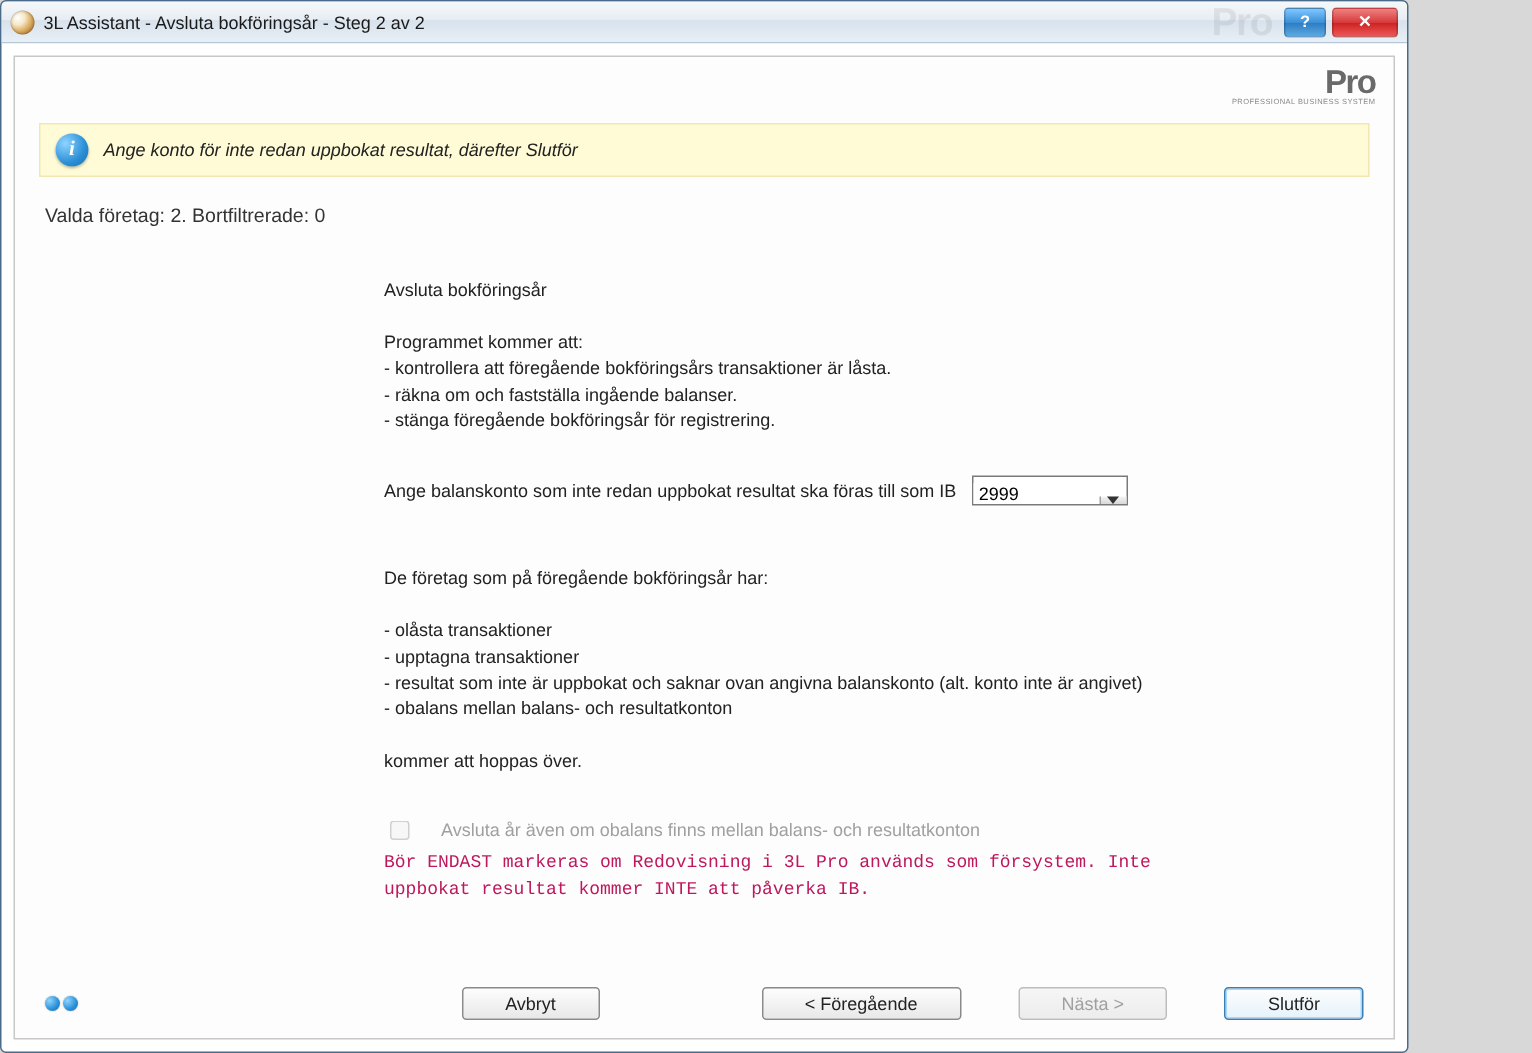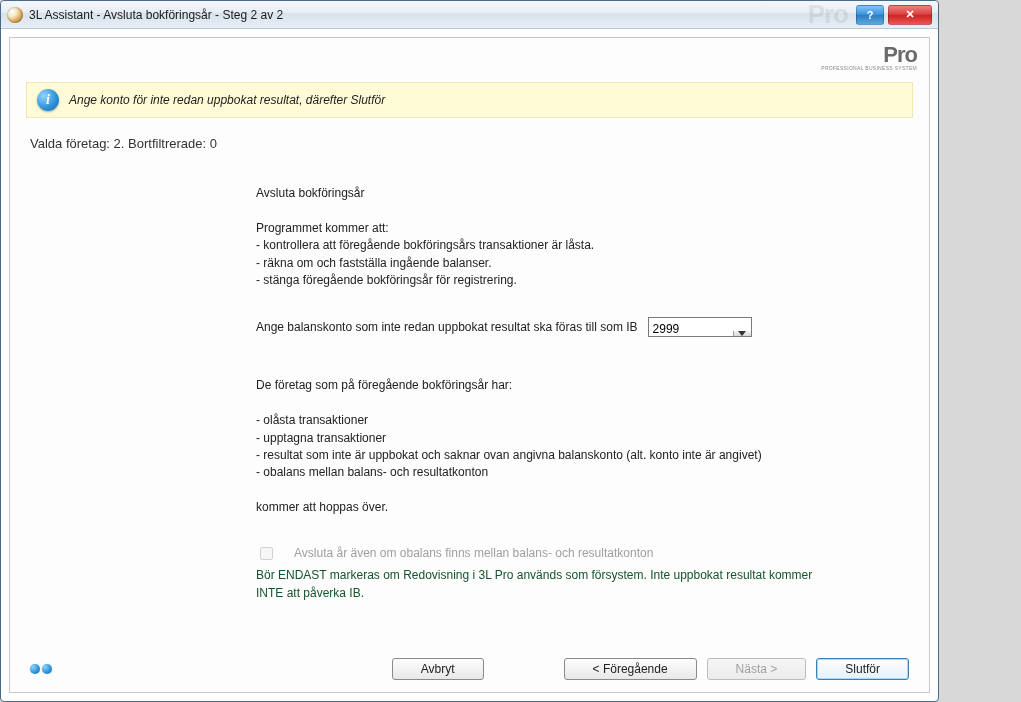--- a/index.html
+++ b/index.html
@@ -162,23 +162,24 @@
   .check-row {
     display: flex; align-items: center; gap: 18px;
     margin-top: 24px;
     color: #a0a0a0;
   }
   .check-row input[type=checkbox] {
     width: 13px; height: 13px;
     accent-color: #888;
   }
   .check-note {
-    color: #14532d;
+    color: #be185d;
     margin-top: 4px;
     max-width: 560px;
+    font-family: Liberation Mono, monospace;
   }
   
   .footer {
     margin-top: auto;
     display: flex; align-items: center;
     padding: 6px 4px 2px 4px;
   }
   .footer-left {
     display: flex; gap: 2px;
   }
@@ -194,20 +195,21 @@
   }
   .btn {
     min-width: 78px; height: 22px;
     padding: 0 28px;
     border: 1px solid #8a8a8a;
     border-radius: 3px;
     background: linear-gradient(to bottom, #fdfdfd, #e8e8e8);
     font-size: 12px; font-family: inherit;
     cursor: pointer;
     color: #222;
+    margin-left: 28px;
   }
   .btn:disabled {
     color: #a0a0a0;
     cursor: default;
     background: linear-gradient(to bottom, #f6f6f6, #ececec);
     border-color: #bcbcbc;
   }
   .btn-default {
     border: 1px solid #3c7fb1;
     box-shadow: 0 0 0 1px #a8d8ff inset;

